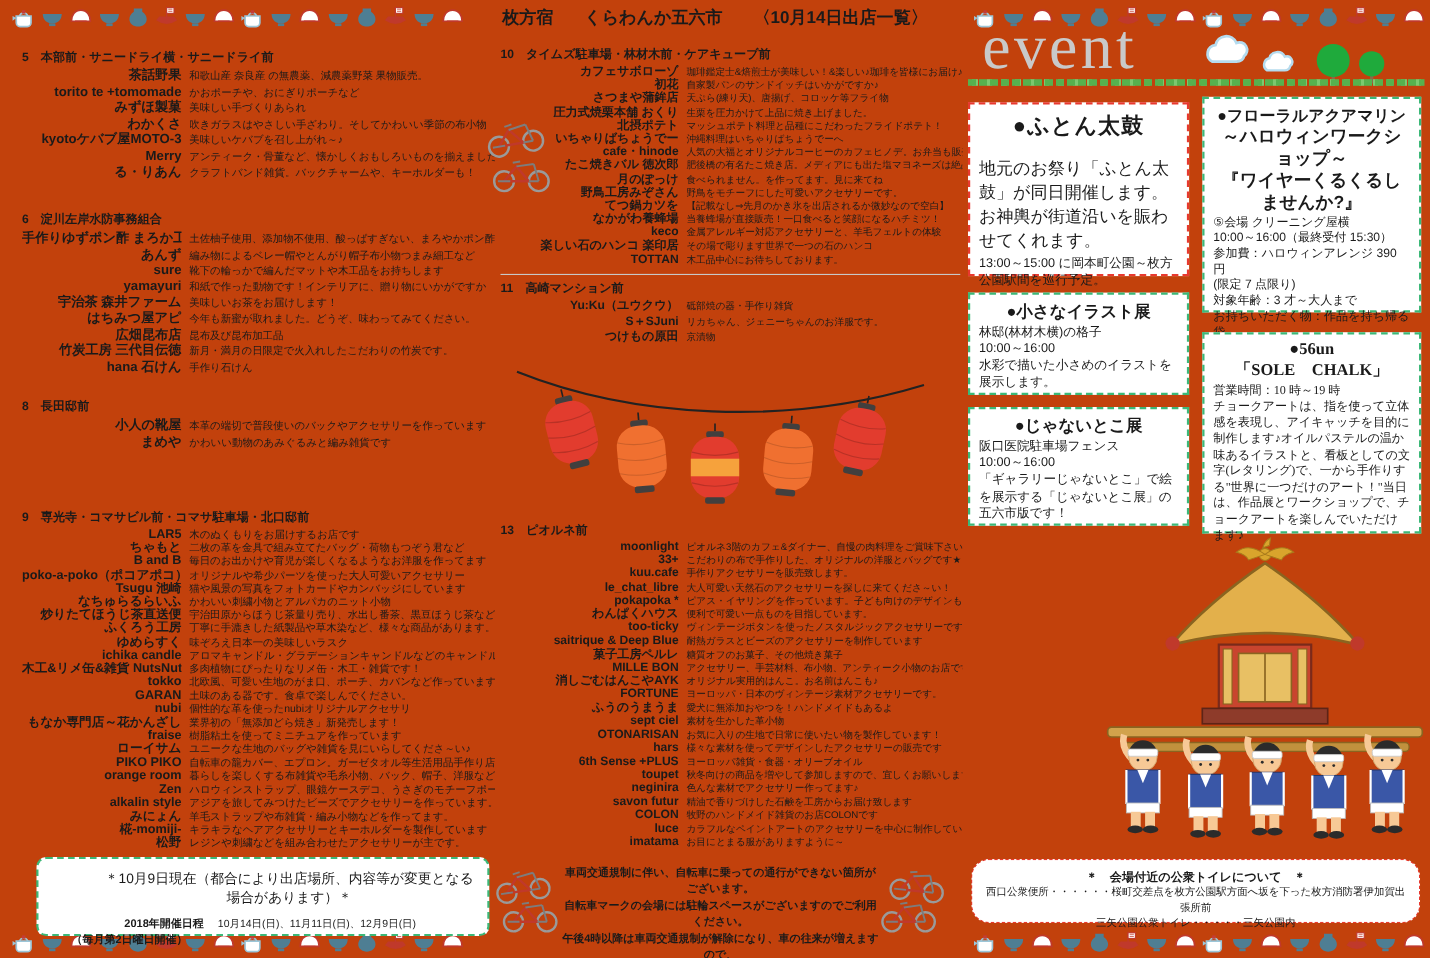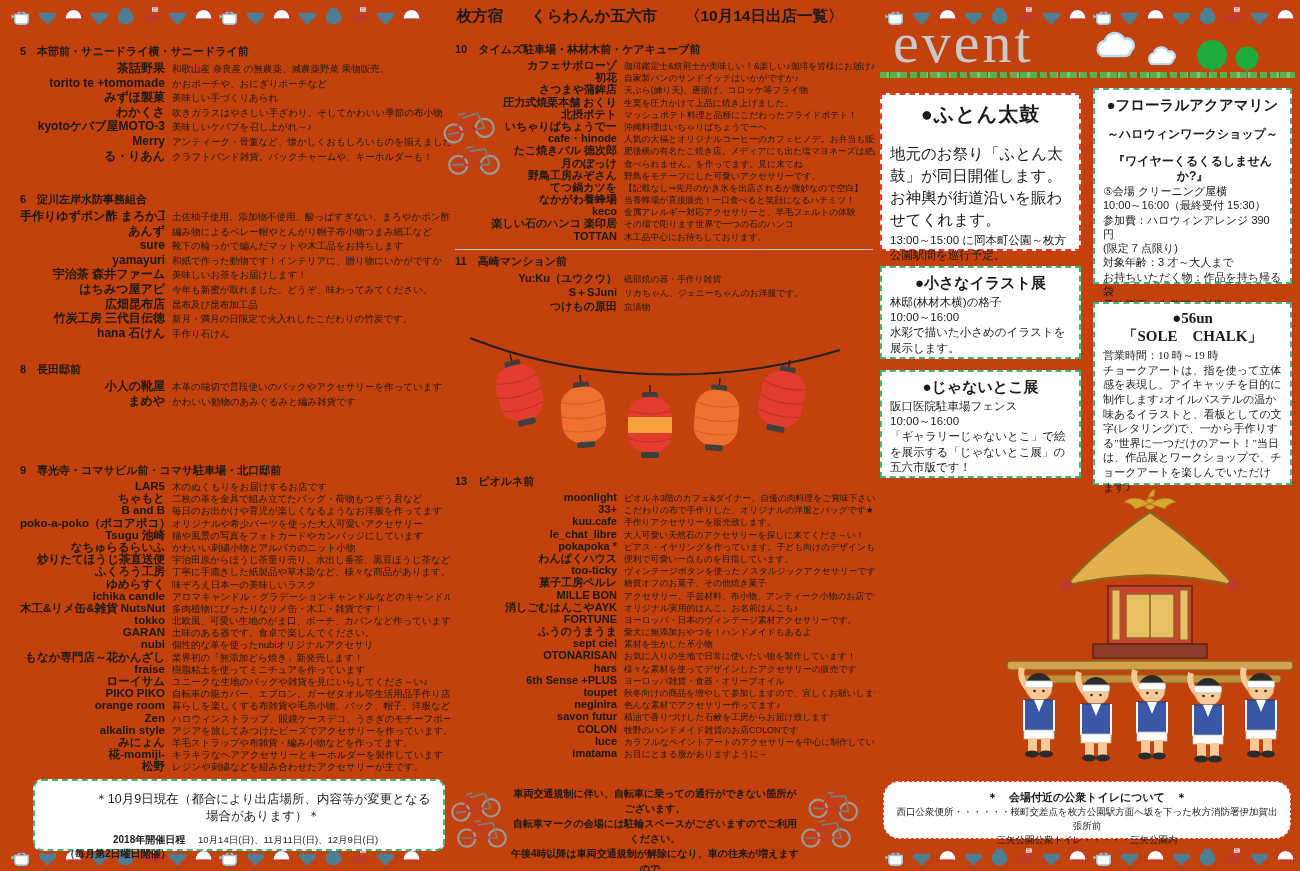--- a/index.html
+++ b/index.html
@@ -31,21 +31,21 @@
   
   .box{position:absolute;border:2px dashed #3cb878;background:#fff;box-sizing:border-box;padding:6px 8px;}
   .box.red{border-color:#e8392f;}
   .box-title{text-align:center;font-weight:700;}
   .box-line{font-size:11.5px;line-height:1.32;}
   #box-futon .box-title{font-size:20px;letter-spacing:1px;}
   #box-futon .futon-body{font-size:15.5px;line-height:1.42;margin-top:15px;}
   #box-futon .futon-detail{font-size:11.5px;line-height:1.3;margin-top:2px;}
   #box-illust .box-title,#box-janai .box-title{font-size:15px;margin-bottom:2px;}
   #box-floral .box-title{font-size:14.5px;}
-  #box-floral .sub{text-align:center;font-size:12px;font-weight:700;line-height:1.25;margin-top:12px;}
+  #box-floral .sub{text-align:center;font-size:16px;font-weight:700;line-height:1.25;}
   #box-floral .box-line{font-size:11px;line-height:1.3;}
   #box-chalk{font-family:"Liberation Serif","DejaVu Serif",serif;}
   #box-chalk .box-title{font-size:15px;}
   #box-chalk .sub{text-align:center;font-size:15px;font-weight:700;margin-bottom:2px;}
   #box-chalk .box-line{font-size:11px;line-height:1.33;}
   
   #note-update{left:33px;top:779px;width:412px;height:72px;border-radius:9px;}
   #note-update .u1{font-size:12.5px;font-weight:400;text-align:center;margin-top:4px;margin-left:48px;}
   #note-update .u2{font-size:10px;font-weight:700;margin:8px 0 0 70px;}
   #note-update .u2 .dates{font-weight:400;font-size:9.5px;margin-left:10px;}
@@ -607,20 +607,24 @@
       </div>
       <div class="row">
         <span class="name">わんぱくハウス</span>
         <span class="desc">便利で可愛い一点ものを目指しています。</span>
       </div>
       <div class="row">
         <span class="name">too-ticky</span>
         <span class="desc">ヴィンテージボタンを使ったノスタルジックアクセサリーです</span>
       </div>
       <div class="row">
+        <span class="name">saitrique &amp; Deep Blue</span>
+        <span class="desc">耐熱ガラスとビーズのアクセサリーを制作しています</span>
+      </div>
+      <div class="row">
         <span class="name">菓子工房ペルレ</span>
         <span class="desc">糖質オフのお菓子、その他焼き菓子</span>
       </div>
       <div class="row">
         <span class="name">MILLE BON</span>
         <span class="desc">アクセサリー、手芸材料、布小物、アンティーク小物のお店です♪</span>
       </div>
       <div class="row">
         <span class="name">消しごむはんこやAYK</span>
         <span class="desc">オリジナル実用的はんこ。お名前はんこも♪</span>

